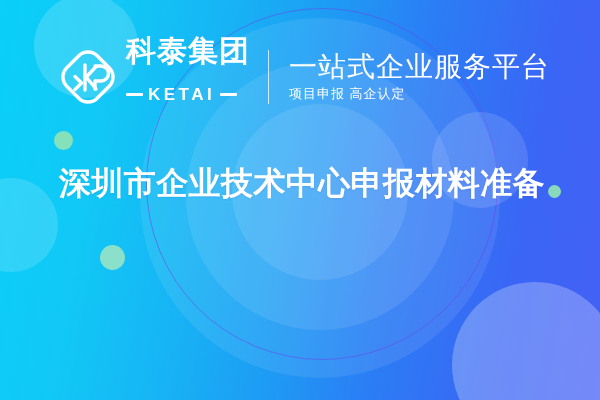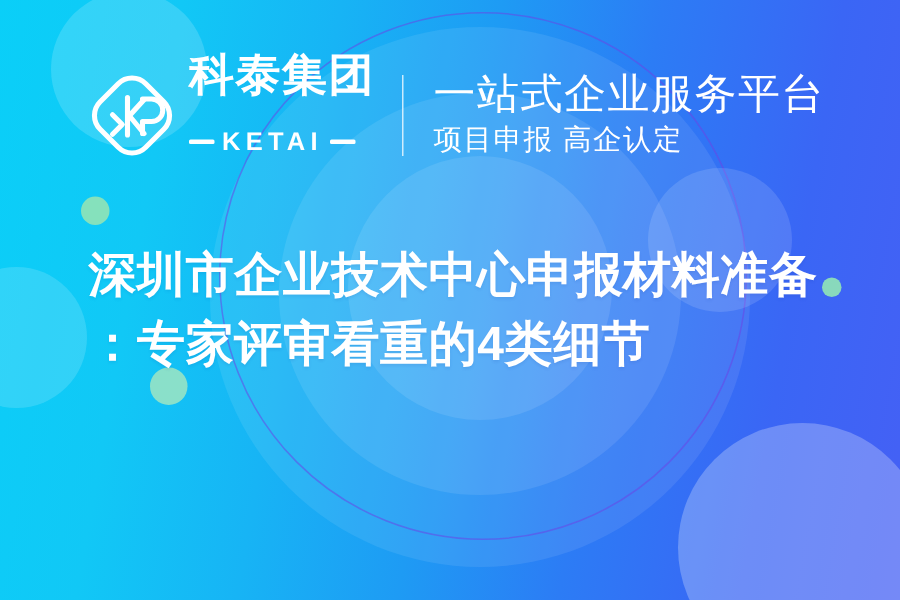--- a/index.html
+++ b/index.html
@@ -154,21 +154,21 @@
   .tagline-main {
     color: #ffffff;
     font-size: 28px;
     line-height: 1.12;
     letter-spacing: 1px;
     white-space: nowrap;
     text-align: right;
   }
   .tagline-sub {
     color: #ffffff;
-    font-size: 19px;
+    font-size: 13px;
     line-height: 1.3;
     letter-spacing: 1px;
     margin-top: 3px;
     white-space: nowrap;
   }
 
   
   .headline {
     position: absolute;
     left: 59px;
@@ -231,16 +231,15 @@
 
     <div class="tagline">
       <span class="tagline-main">一站式企业服务平台</span>
       <span class="tagline-sub">项目申报 高企认定</span>
     </div>
 
   </div>
 
   <div class="headline">
     <div class="headline-line">深圳市企业技术中心申报材料准备</div>
-    <div class="headline-line">：专家评审看重的4类细节</div>
   </div>
 
 </div>
 
 </body></html>

